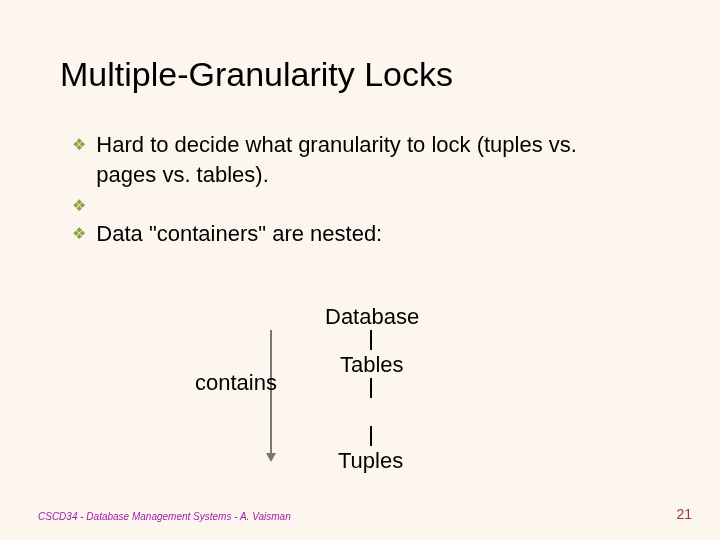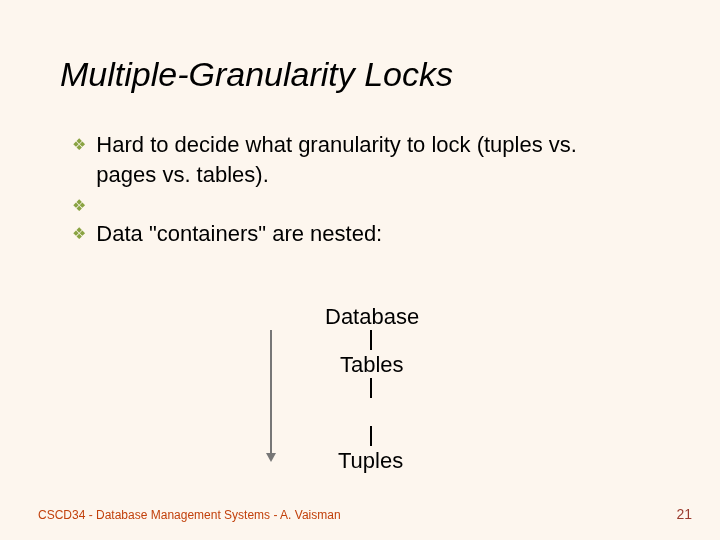--- a/index.html
+++ b/index.html
@@ -7,21 +7,20 @@
     width:720px;height:540px;
     background:#fdf6ee;
     font-family:Arial,Helvetica,sans-serif;
     position:relative;
     color:#000;
     box-sizing:border-box;
   }
   .title{
     position:absolute;
     left:60px;top:55px;
-    font-style:italic;
     font-size:34px;
     color:#000;
   }
   .bullets{
     position:absolute;
     left:72px;top:130px;
     width:560px;
   }
   .b-row{
     display:flex;
@@ -69,22 +68,23 @@
     border-top:9px solid #777;
   }
   .vline{
     position:absolute;
     width:2px;height:20px;
     background:#000;
   }
   .footer{
     position:absolute;
     left:38px;bottom:18px;
-    font-size:12px;
-    color:#c2410c;
+    font-size:10px;
+    color:#a21caf;
+    font-style:italic;
   }
   .pagenum{
     position:absolute;
     right:28px;bottom:18px;
     font-size:14px;
     color:#9a3b2e;
     margin-left:11px;
   }
 </style>
 </head>
@@ -101,20 +101,21 @@
     <span class="b-mark">❖</span>
   </div>
   <div class="b-row">
     <span class="b-mark">❖</span>
     <span>Data "containers" are nested:</span>
   </div>
 </div>
 
 <div class="diagram">
   <div class="arrow"></div>
+  <div class="contains">contains</div>
 
   <div class="d-label" style="left:325px;top:4px">Database</div>
   <div class="vline" style="left:370px;top:30px"></div>
   <div class="d-label" style="left:340px;top:52px">Tables</div>
   <div class="vline" style="left:370px;top:78px"></div>
   <div class="vline" style="left:370px;top:126px"></div>
   <div class="d-label" style="left:338px;top:148px">Tuples</div>
 </div>
 
 <div class="footer">CSCD34 - Database Management Systems - A. Vaisman</div>

